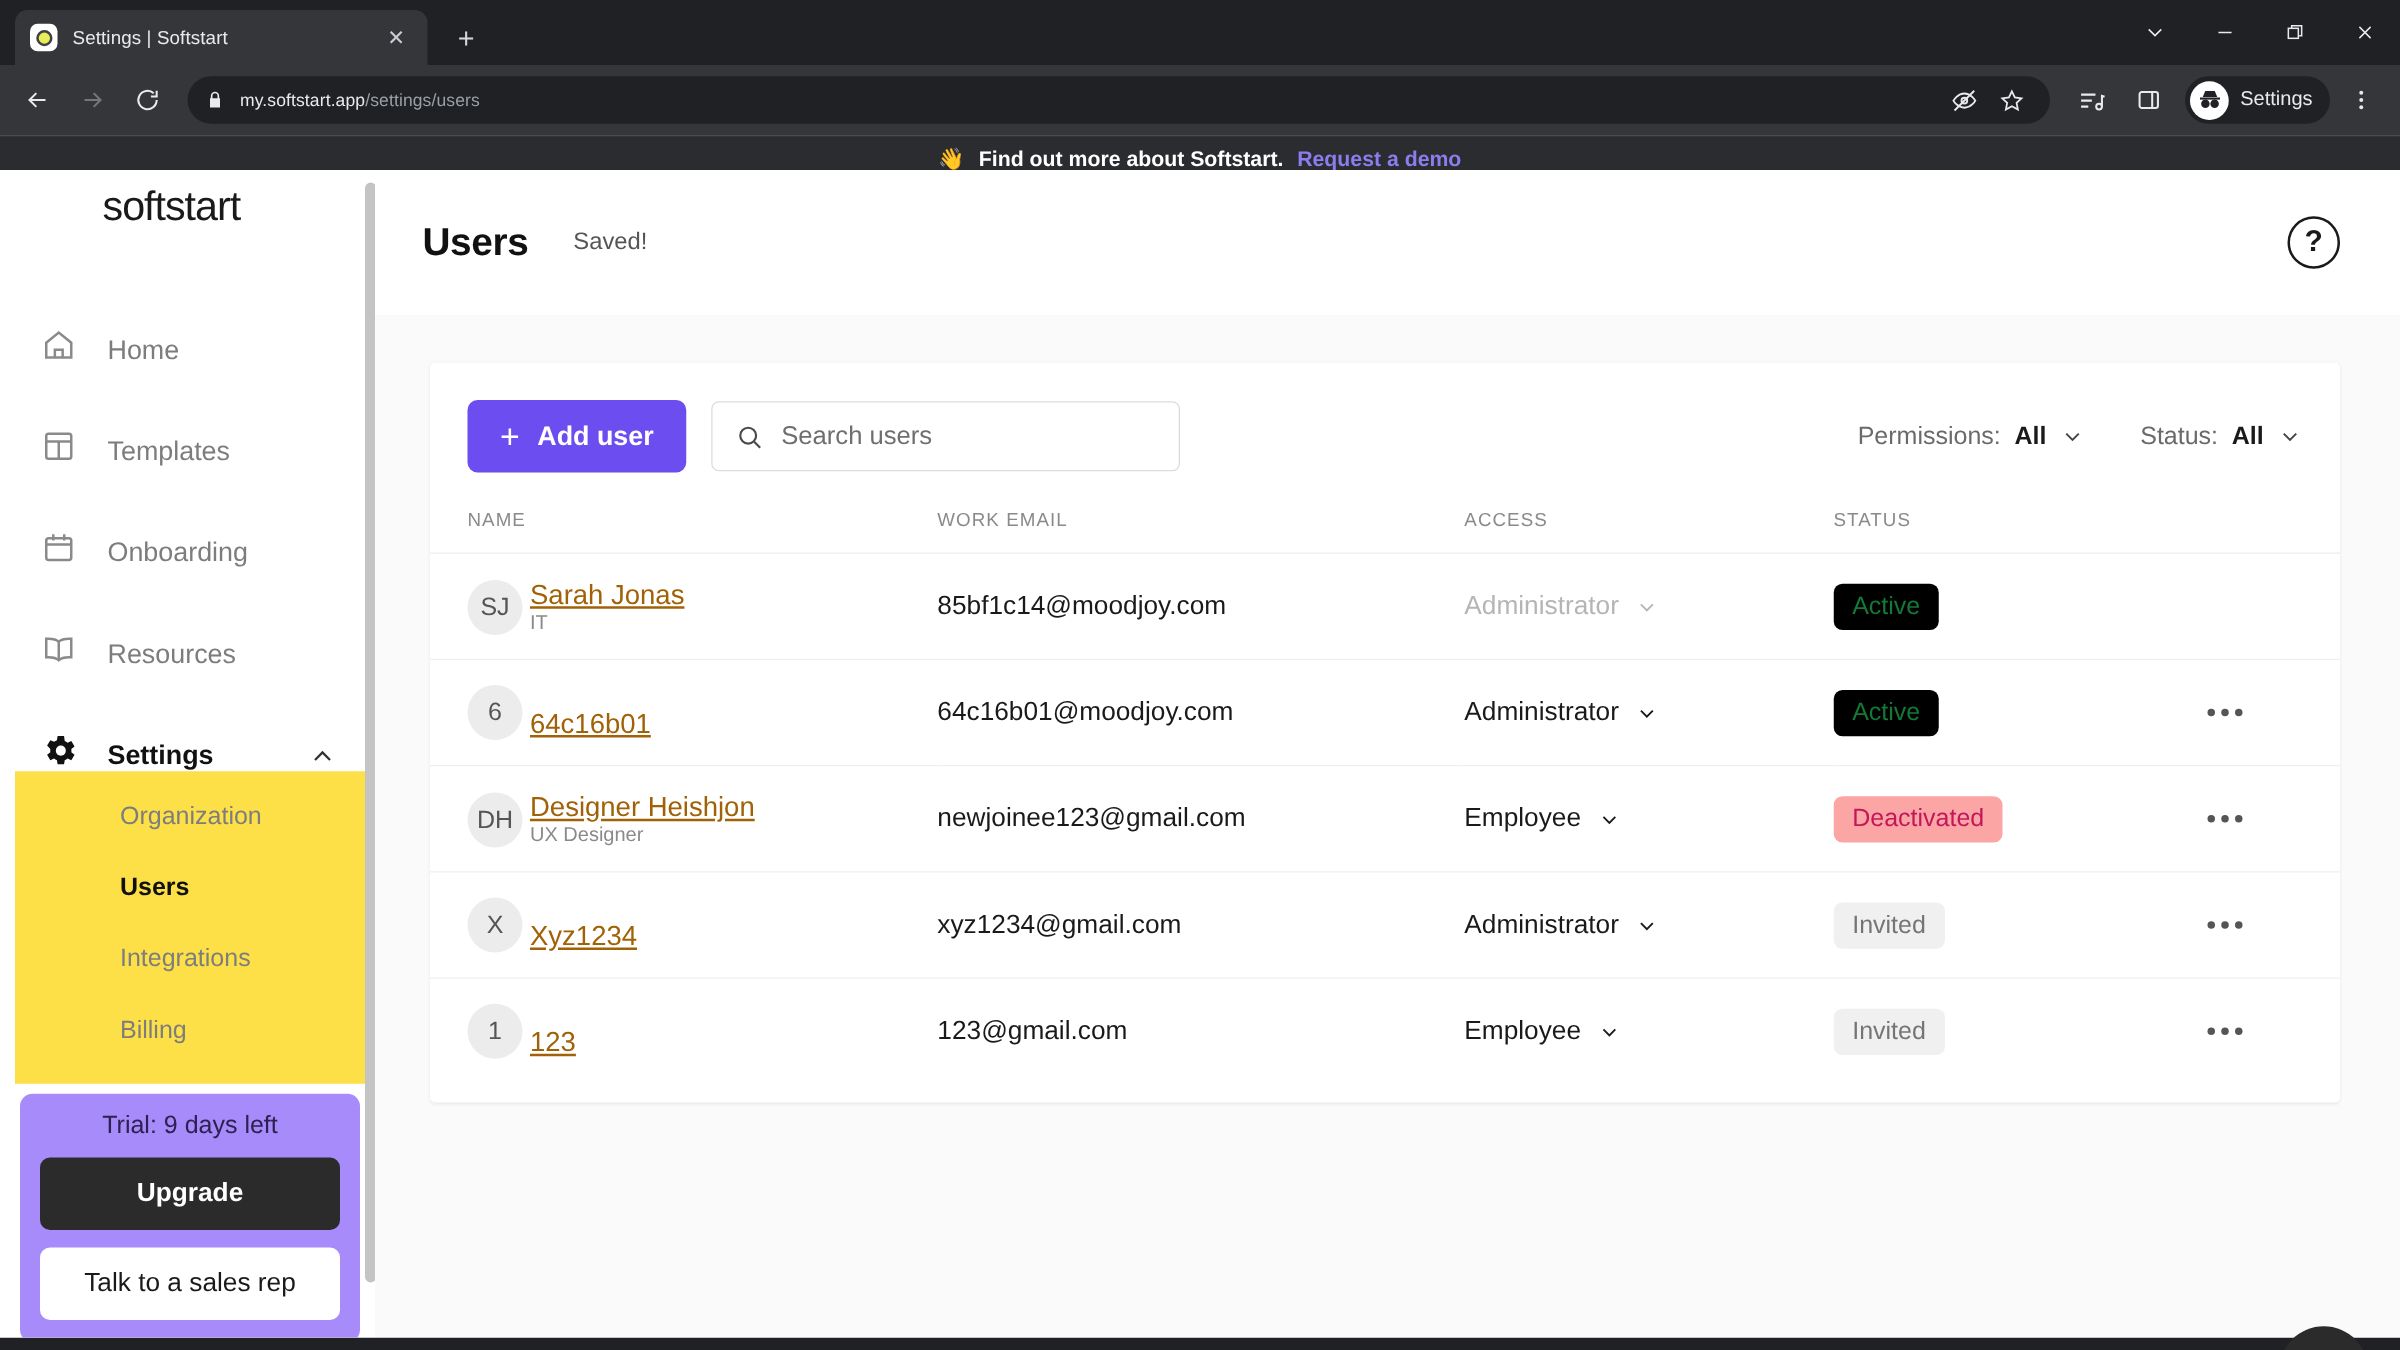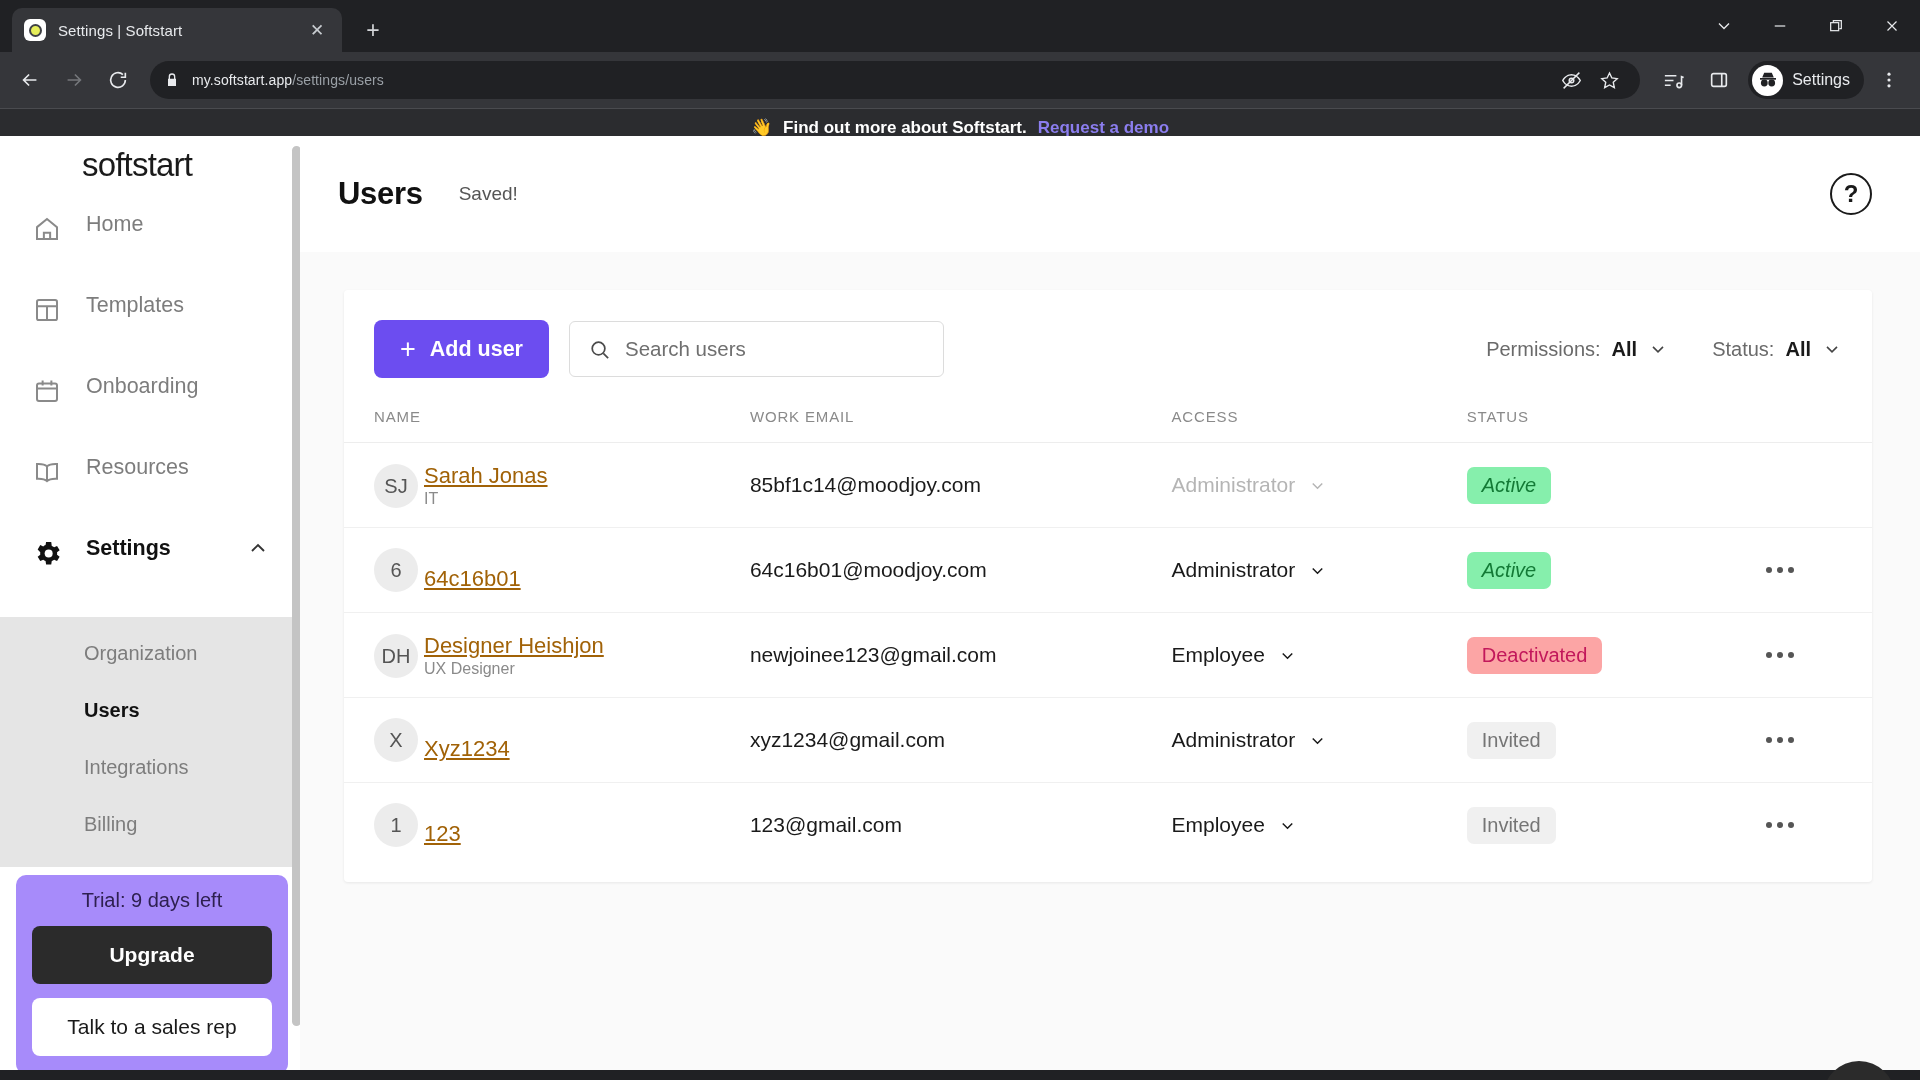--- a/index.html
+++ b/index.html
@@ -104,29 +104,29 @@
   .sidebar {
     position: absolute; left: 0; top: 0; width: 300px; height: 934px;
     background: #fff; overflow: hidden;
   }
   .brand {
     font-size: 33px; color: #1a1a1a; padding: 10px 0 0 82px; letter-spacing: -.8px;
     font-weight: 400;
   }
   .nav { margin-top: 28px; }
   .nav-item {
-    height: 81px; display: flex; align-items: flex-start; padding-left: 30px; gap: 22px;
+    height: 81px; display: flex; align-items: flex-end; padding-left: 30px; gap: 22px;
     position: relative;
   }
   .nav-ico { width: 34px; height: 34px; display: flex; align-items: center; justify-content: center; color: #8a8a8a; flex: 0 0 auto; }
   .nav-label { font-size: 21.5px; color: #7d7d7d; }
   .nav-item.active .nav-ico { color: #111; }
   .nav-item.active .nav-label { color: #111; font-weight: bold; }
   .nav-chev { margin-left: auto; margin-right: 30px; color: #333; display: flex; }
-  .subnav { background: #e5e5e5; padding: 8px 0 14px; }
+  .subnav { background: #fde047; padding: 8px 0 14px; margin-left: 12px; }
   .sub-item { height: 57px; display: flex; align-items: center; padding-left: 84px; }
   .sub-label { font-size: 20px; color: #7d7d7d; }
   .sub-item.active .sub-label { color: #111; font-weight: bold; }
 
   .trial-card {
     margin: 8px 12px 0 16px; background: #a78bfa; border-radius: 10px;
     padding: 14px 16px 18px; text-align: center;
   }
   .trial-title { font-size: 20px; color: #2e2050; margin-bottom: 14px; }
   .trial-btn {
@@ -198,21 +198,21 @@
   .pname { font-size: 22px; color: #a16207; line-height: 1.25; text-decoration: underline; }
   .prole { font-size: 16px; color: #8a8a8a; margin-top: 1px; }
   .email { font-size: 21px; color: #1a1a1a; }
   .access { display: flex; align-items: center; gap: 13px; font-size: 21px; color: #1a1a1a; }
   .access.muted { color: #b5b5b5; }
   .access.muted svg { color: #b5b5b5; }
   .badge {
     display: inline-flex; align-items: center; height: 37px; padding: 0 15px;
     border-radius: 7px; font-size: 20px;
   }
-  .b-active { background: #86efac; color: #137a36; font-style: italic; }
+  .b-active { background: #000000; color: #137a36; }
   .b-deact { background: #fca5a5; color: #c2185b; }
   .b-invited { background: #f0f0f0; color: #757575; }
   .dots { display: flex; gap: 5px; padding-left: 6px; }
   .dots i { width: 6px; height: 6px; border-radius: 50%; background: #555; display: block; }
 
   .intercom {
     position: absolute; left: 1823px; top: 925px; width: 72px; height: 72px;
     border-radius: 50%; background: #2b2b2b; display: flex; align-items: center;
     justify-content: center;
   }

